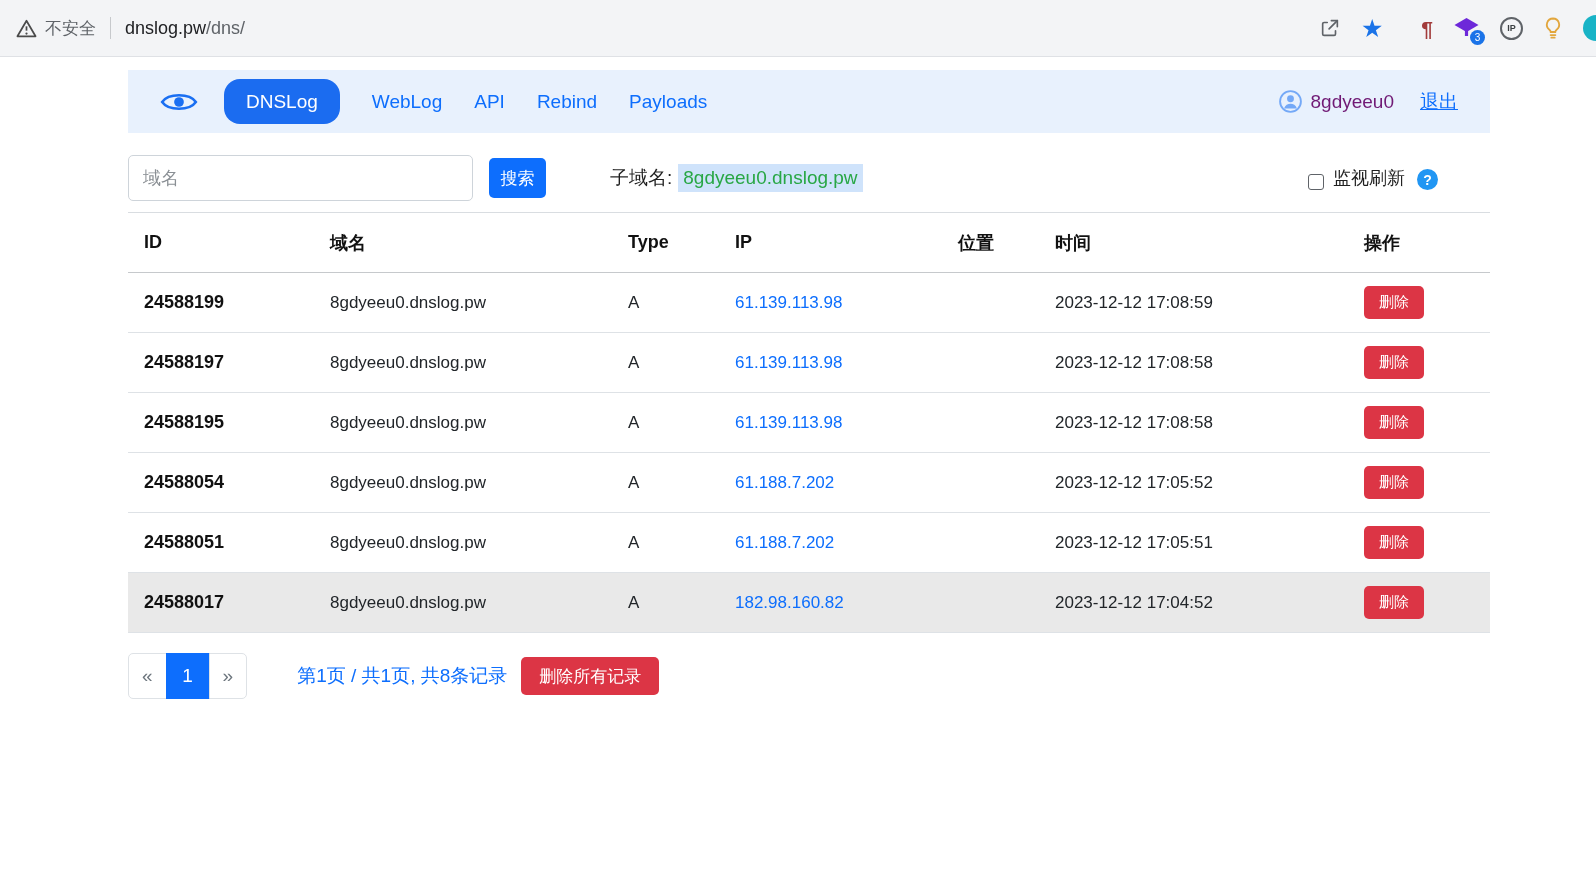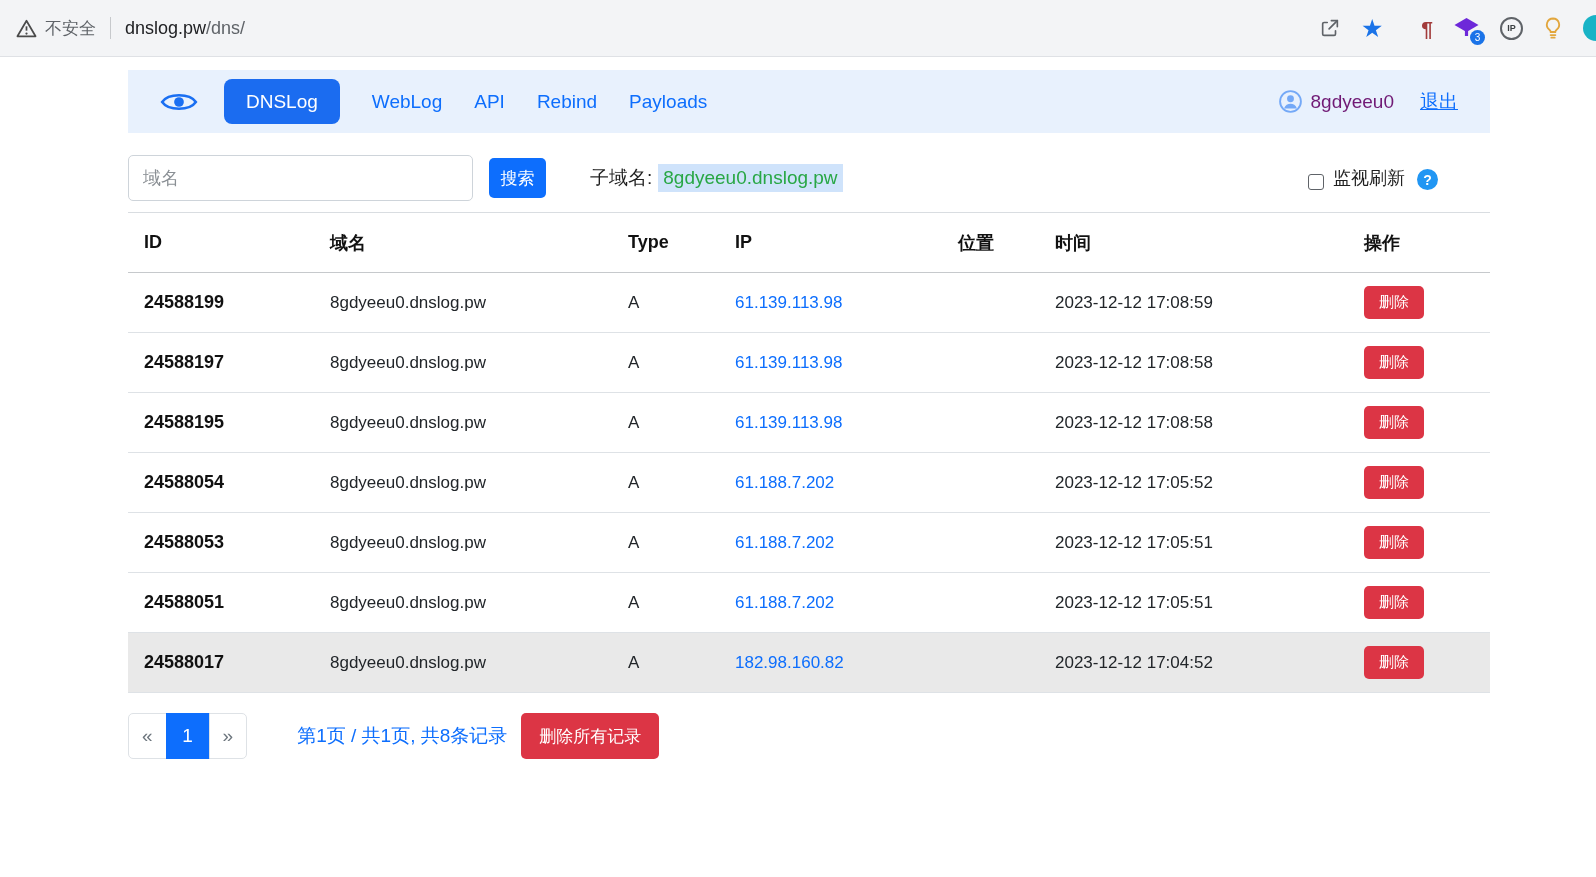--- a/index.html
+++ b/index.html
@@ -42,39 +42,39 @@
   
   .container{margin-left:128px; width:1362px;}
   .navbar{
     margin-top:13px; height:63px; background:var(--navbar-bg);
     display:flex; align-items:center; padding:0 32px;
   }
   .eye-icon{display:flex; margin-right:26px;}
   .nav-group{display:flex; align-items:center; gap:32px;}
   .tab-btn{
     height:45px; padding:0 22px; background:#1b6cf0; color:#fff; border:none;
-    border-radius:8px; font-size:19px; cursor:pointer;
+    border-radius:16px; font-size:19px; cursor:pointer;
   }
   .nav-link{color:var(--accent); font-size:19px; text-decoration:none; cursor:pointer;}
   .nav-user{margin-left:auto; display:flex; align-items:center; gap:8px;}
   .username{color:#701a75; font-size:19px;}
   .logout-link{margin-left:26px; color:var(--accent); font-size:19px; text-decoration:underline; cursor:pointer;}
   
   .toolbar{margin-top:22px; display:flex; align-items:center;}
   .domain-input{
     width:345px; height:46px; border:1px solid #ced4da; border-radius:5px;
     padding:0 14px; font-size:18px; color:#212529; outline:none;
     font-family:inherit;
   }
   .domain-input::placeholder{color:#8a8f94;}
   .search-btn{
     margin-left:16px; width:57px; height:40px; background:var(--accent); color:#fff;
     border:none; border-radius:5px; font-size:17px; cursor:pointer;
   }
-  .subdomain-label{margin-left:44px; font-size:19px; color:#1f1f1f;}
+  .subdomain-label{margin-left:64px; font-size:19px; color:#1f1f1f;}
   .subdomain-value{margin-left:6px; font-size:19px; color:#28a745; background:#cfe3fb; padding:3px 5px;}
   .watch-group{margin-left:auto; display:flex; align-items:flex-end; padding-right:52px;}
   .checkbox{
     width:16px; height:16px; border:1.6px solid #5f6368; border-radius:3px;
     background:#fff; margin-right:9px; cursor:pointer;
   }
   .watch-label{font-size:18px; color:#1f1f1f;}
   .help-badge{
     margin-left:12px; width:21px; height:21px; border-radius:50%; background:#2196f3;
     color:#fff; font-size:14px; font-weight:bold;
@@ -106,21 +106,21 @@
   .page-btn{
     height:46px; min-width:38px; border:1px solid #dee2e6; background:#fff;
     color:#6c757d; font-size:19px; display:flex; align-items:center; justify-content:center;
     padding:0 13px; margin-left:-1px; cursor:pointer;
   }
   .page-btn.first{border-radius:5px 0 0 5px; margin-left:0;}
   .page-btn.last{border-radius:0 5px 5px 0;}
   .page-btn.active{background:var(--accent); border-color:var(--accent); color:#fff; min-width:44px;}
   .page-summary{margin-left:50px; color:var(--accent); font-size:19px;}
   .btn-delete-all{
-    margin-left:14px; height:46px; background:var(--danger); color:#fff; border:none;
+    margin-left:14px; height:38px; background:var(--danger); color:#fff; border:none;
     border-radius:5px; font-size:17px; padding:0 18px; cursor:pointer;
   }
 </style>
 </head>
 <body>
 
 <div class="browser-bar">
   <span class="warn-icon">
     <svg width="21" height="19" viewBox="0 0 24 22">
       <path d="M12 2 L22.5 20 H1.5 Z" fill="none" stroke="#4a4a4a" stroke-width="2" stroke-linejoin="round"></path>
@@ -254,29 +254,20 @@
         <tr>
           <td class="col-id">24588054</td>
           <td class="col-domain">8gdyeeu0.dnslog.pw</td>
           <td class="col-type">A</td>
           <td class="col-ip"><a class="ip-link" href="#">61.188.7.202</a></td>
           <td class="col-location"></td>
           <td class="col-time">2023-12-12 17:05:52</td>
           <td class="col-action"><button class="btn-delete">删除</button></td>
         </tr>
         <tr>
-          <td class="col-id">24588053</td>
-          <td class="col-domain">8gdyeeu0.dnslog.pw</td>
-          <td class="col-type">A</td>
-          <td class="col-ip"><a class="ip-link" href="#">61.188.7.202</a></td>
-          <td class="col-location"></td>
-          <td class="col-time">2023-12-12 17:05:51</td>
-          <td class="col-action"><button class="btn-delete">删除</button></td>
-        </tr>
-        <tr>
           <td class="col-id">24588051</td>
           <td class="col-domain">8gdyeeu0.dnslog.pw</td>
           <td class="col-type">A</td>
           <td class="col-ip"><a class="ip-link" href="#">61.188.7.202</a></td>
           <td class="col-location"></td>
           <td class="col-time">2023-12-12 17:05:51</td>
           <td class="col-action"><button class="btn-delete">删除</button></td>
         </tr>
         <tr class="row-highlight">
           <td class="col-id">24588017</td>

